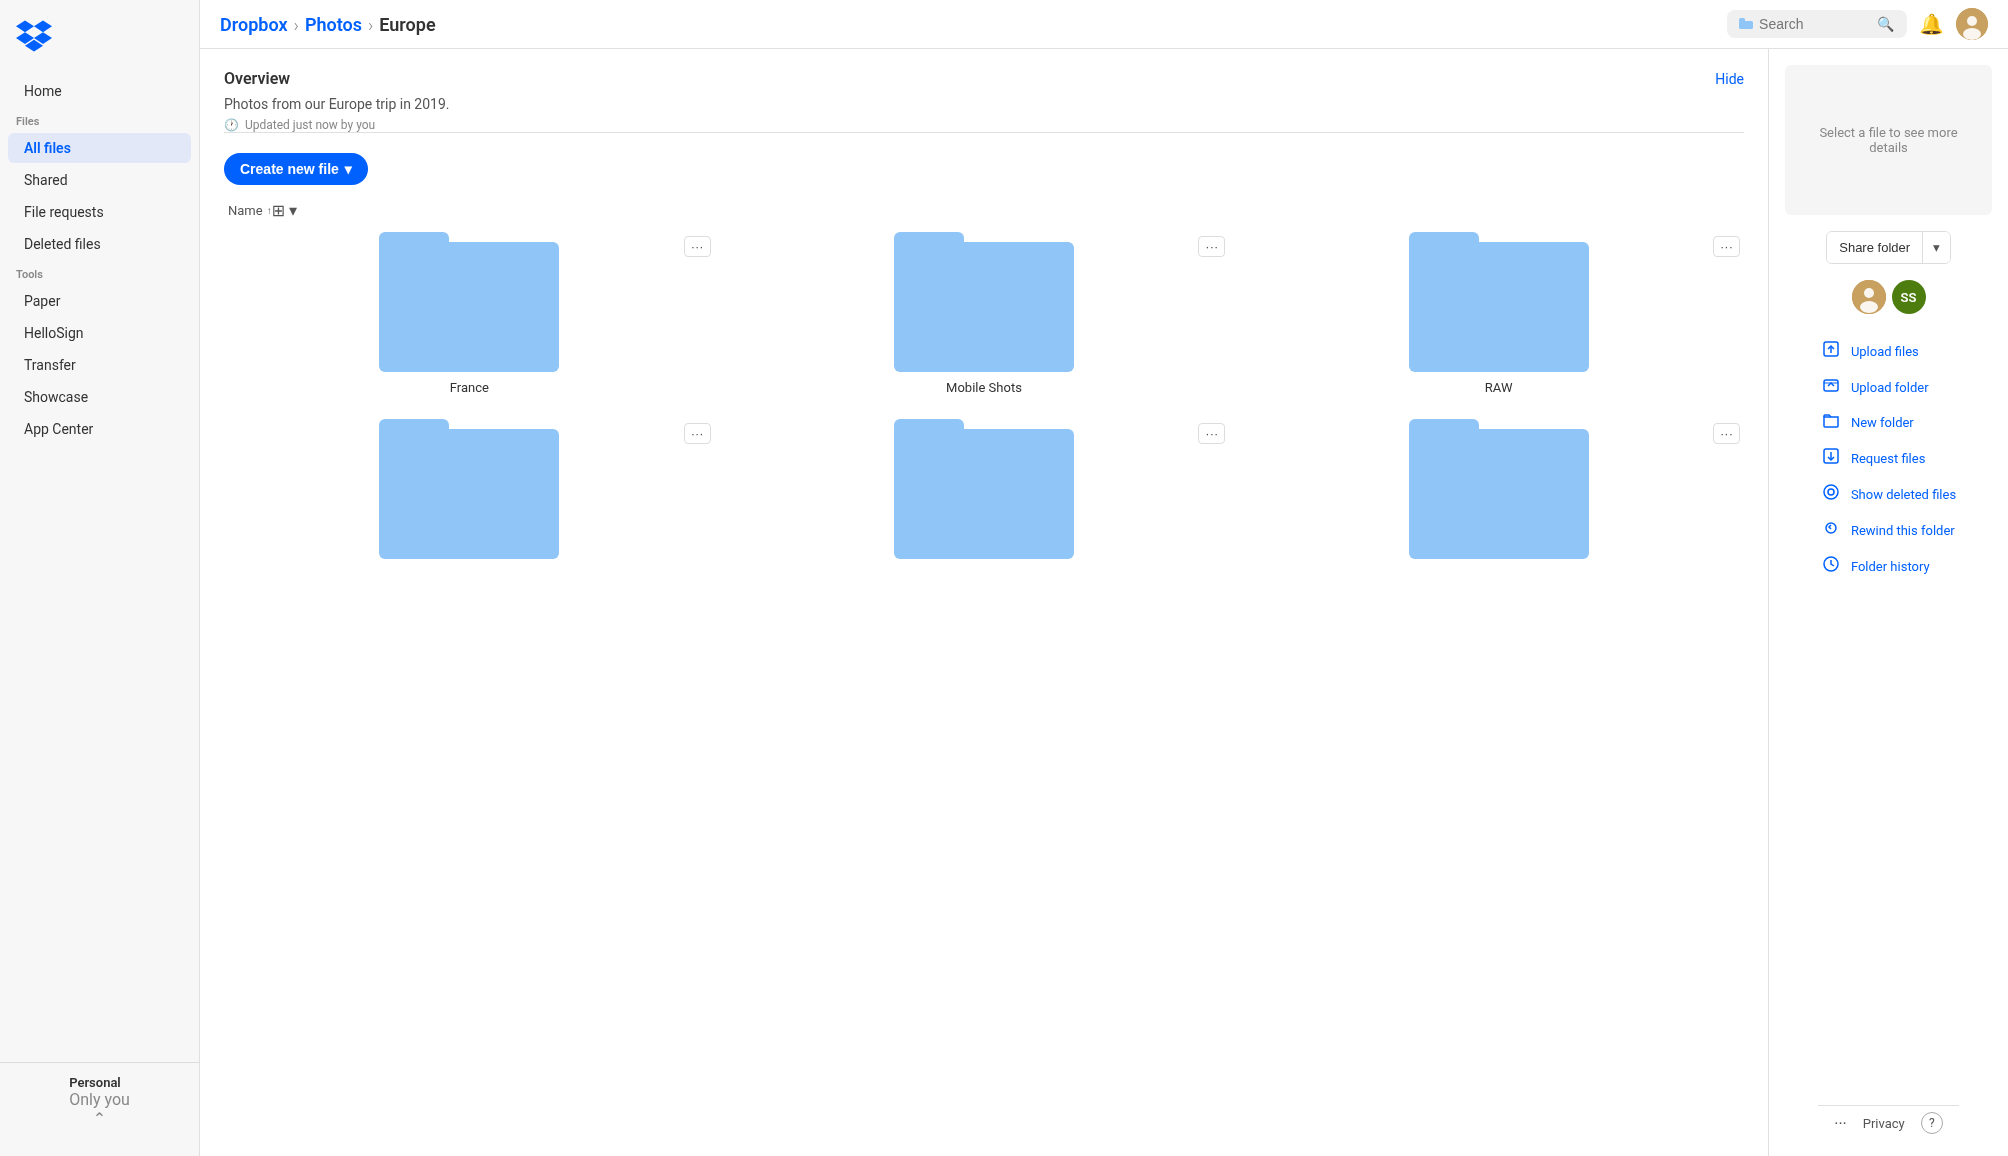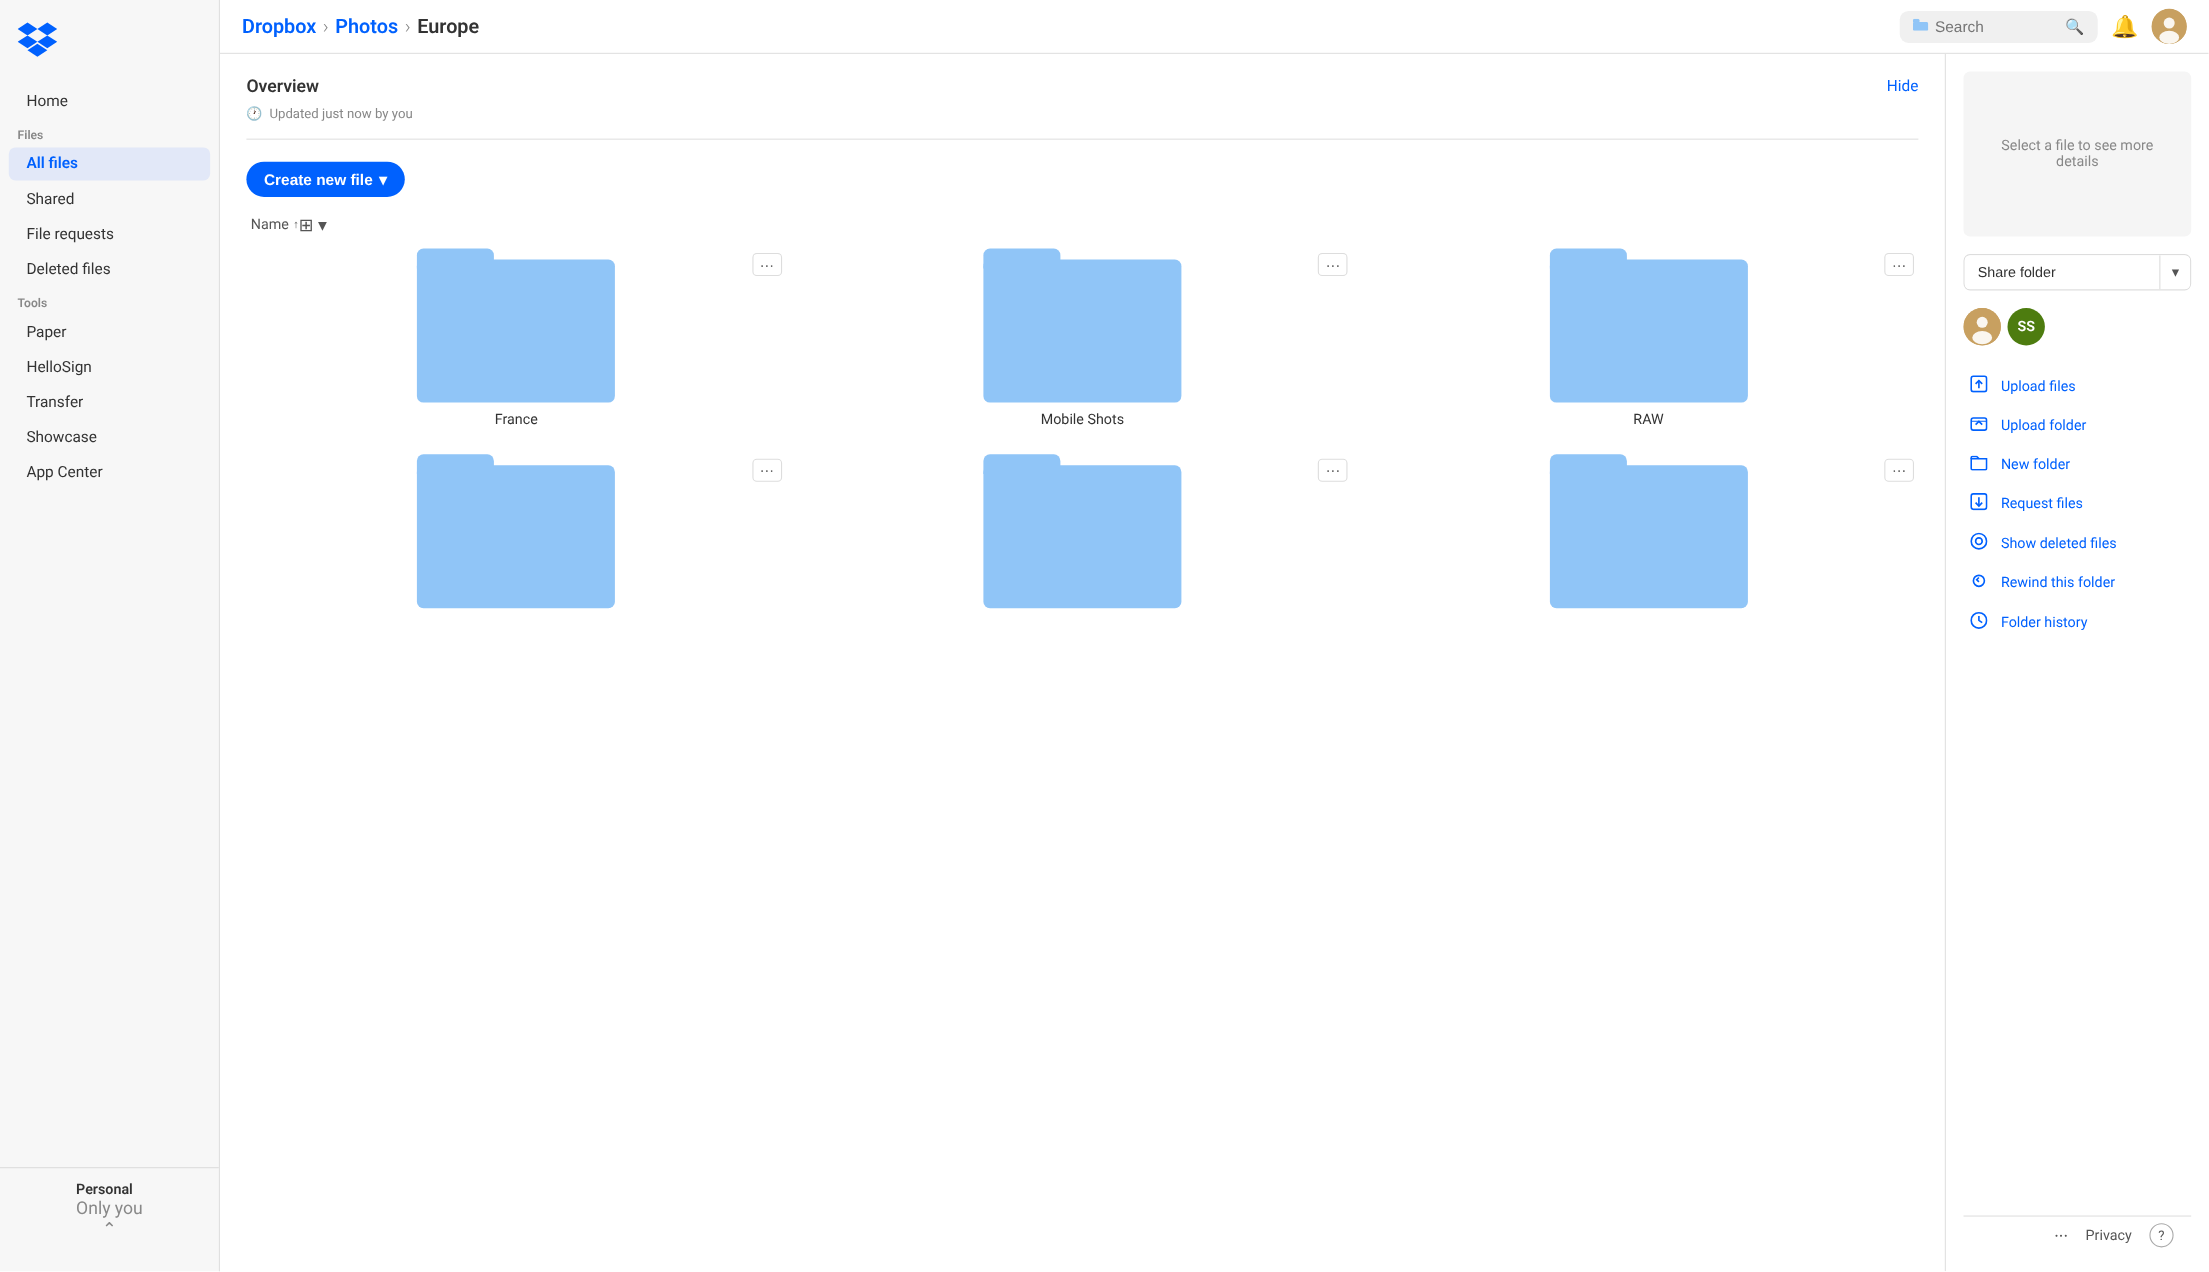--- a/index.html
+++ b/index.html
@@ -124,21 +124,20 @@
     #file-browser {
       flex: 1;
       overflow-y: auto;
       padding: 20px 24px;
     }
 
     
     .overview-section {
       margin-bottom: 20px;
       border-bottom: 1px solid #e0e0e0;
-      padding-bottom: 16px;
     }
     .overview-header {
       display: flex;
       justify-content: space-between;
       align-items: center;
       margin-bottom: 8px;
     }
     .overview-title { font-size: 16px; font-weight: 600; color: #333; }
     .hide-link { color: #0061fe; font-size: 14px; cursor: pointer; text-decoration: none; }
     .overview-desc { color: #555; font-size: 14px; margin-bottom: 6px; }
@@ -227,20 +226,21 @@
 
     
     #right-panel {
       width: 240px;
       min-width: 240px;
       border-left: 1px solid #e0e0e0;
       display: flex;
       flex-direction: column;
       padding: 16px;
       overflow-y: auto;
+      align-items: center;
     }
     .select-file-msg {
       text-align: center;
       color: #888;
       font-size: 13px;
       padding: 60px 16px;
       background: #f5f5f5;
       border-radius: 6px;
       margin-bottom: 16px;
     }
@@ -411,20 +411,21 @@
 
   <div id="content-area">
 
     <div id="file-browser">
 
       <div class="overview-section">
         <div class="overview-header">
           <span class="overview-title">Overview</span>
           <a class="hide-link">Hide</a>
         </div>
+        <p class="overview-desc">Photos from our Europe trip in 2019.</p>
         <div class="overview-meta">
           <span class="clock-icon">🕐</span>
           <span>Updated just now by you</span>
         </div>
       </div>
 
       <button class="create-btn">
         <span>Create new file</span>
         <span>▾</span>
       </button>

